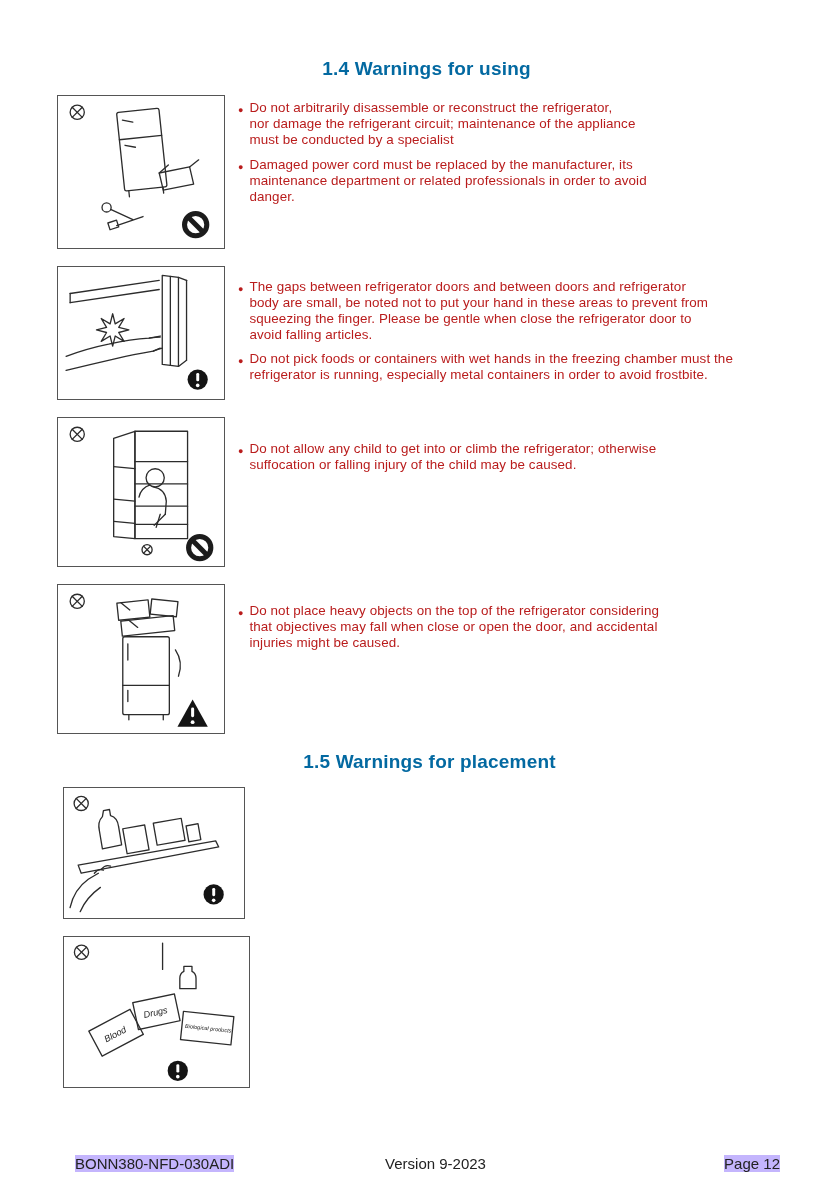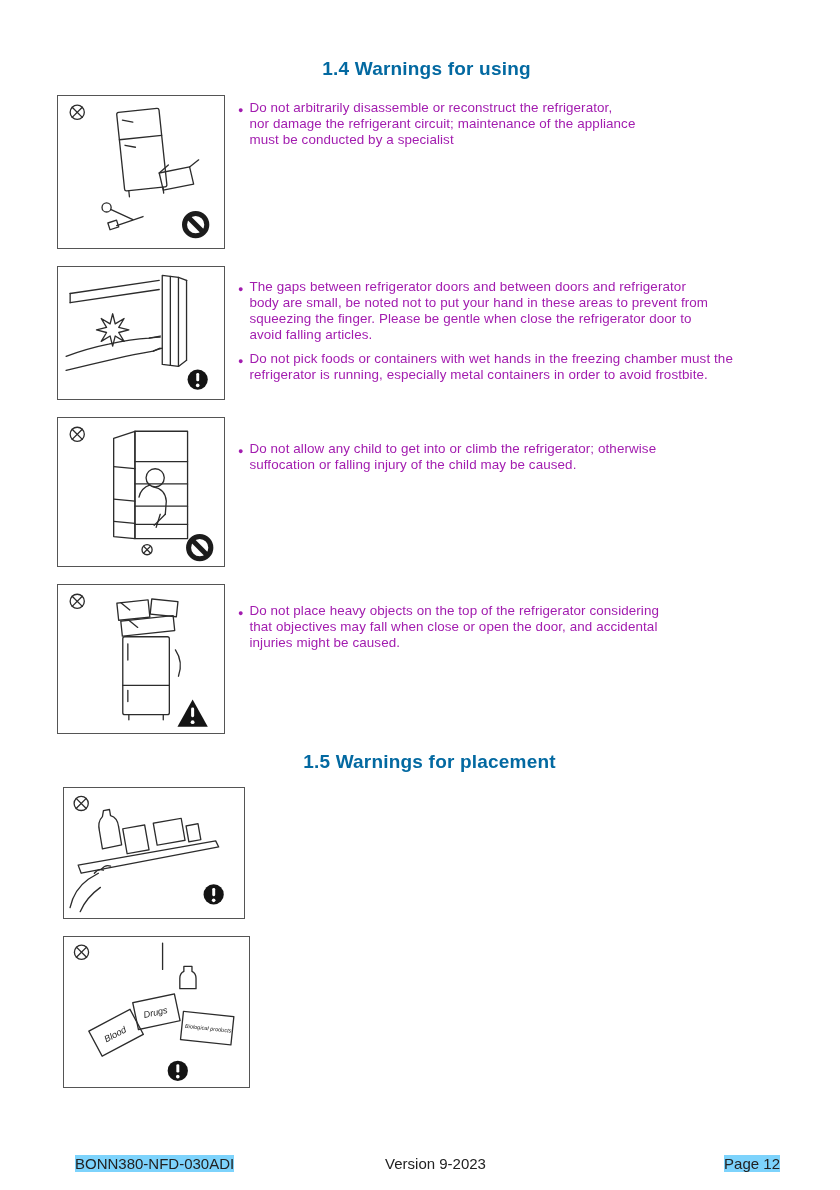--- a/index.html
+++ b/index.html
@@ -19,36 +19,36 @@
   .r4 .ibox{width:166px;height:148px;}
   .r5 .ibox{width:180px;height:130px;}
   .r6 .ibox{width:185px;height:150px;}
   .bullets{margin-left:13px;}
   .r1 .bullets{padding-top:5px;}
   .r2 .bullets{padding-top:13px;}
   .r3 .bullets{padding-top:24px;}
   .r4 .bullets{padding-top:19px;}
   .r5 .bullets{padding-top:13px;}
   .r6 .bullets{padding-top:24px;}
-  .bullet{display:flex;font-size:13.4px;line-height:1.2;color:#a21caf;}
+  .bullet{display:flex;font-size:13.4px;line-height:1.2;color:#b91c1c;}
   .bullet + .bullet{margin-top:9px;}
   .r2 .bullet + .bullet{margin-top:8px;}
   .r5 .bullet + .bullet{margin-top:14px;}
   .dot{flex:0 0 auto;}
   .dot::before{content:"●";font-size:9px;margin-right:6px;position:relative;top:1px;}
   .btext{white-space:pre-line;letter-spacing:.1px;}
   .ibox svg{display:block;width:100%;height:100%;}
   .ln{fill:none;stroke:#2c2c2c;stroke-width:1.3;stroke-linecap:round;stroke-linejoin:round;}
   .footer{
     position:absolute;left:75px;right:60px;bottom:18px;
     display:flex;justify-content:space-between;align-items:baseline;
     font-size:15px;color:#222;
   }
   .footer .center{position:absolute;left:16px;right:0;text-align:center;}
-  .footer .model,.footer .pagenum{position:relative;z-index:1;background:#7dd3fc;}
+  .footer .model,.footer .pagenum{position:relative;z-index:1;background:#c4b5fd;}
 </style>
 </head>
 <body>
 
 <div class="page">
 
   <h2 class="section-title">1.4 Warnings for using</h2>
 
   <div class="sec1">
 
@@ -82,20 +82,26 @@
             <line x1="128.5" y1="119.5" x2="143.5" y2="134.5"></line>
           </g>
         </svg>
       </div>
       <div class="bullets">
         <div class="bullet">
           <span class="dot"></span>
           <span class="btext">Do not arbitrarily disassemble or reconstruct the refrigerator,
 nor damage the refrigerant circuit; maintenance of the appliance
 must be conducted by a specialist</span>
+        </div>
+        <div class="bullet">
+          <span class="dot"></span>
+          <span class="btext">Damaged power cord must be replaced by the manufacturer, its
+maintenance department or related professionals in order to avoid
+danger.</span>
         </div>
       </div>
     </div>
 
     <div class="wrow r2">
       <div class="ibox">
         <svg viewBox="0 0 164 130">
           <g class="ln">
             <line x1="12" y1="26" x2="100" y2="13"></line>
             <line x1="12" y1="35" x2="100" y2="22"></line>

